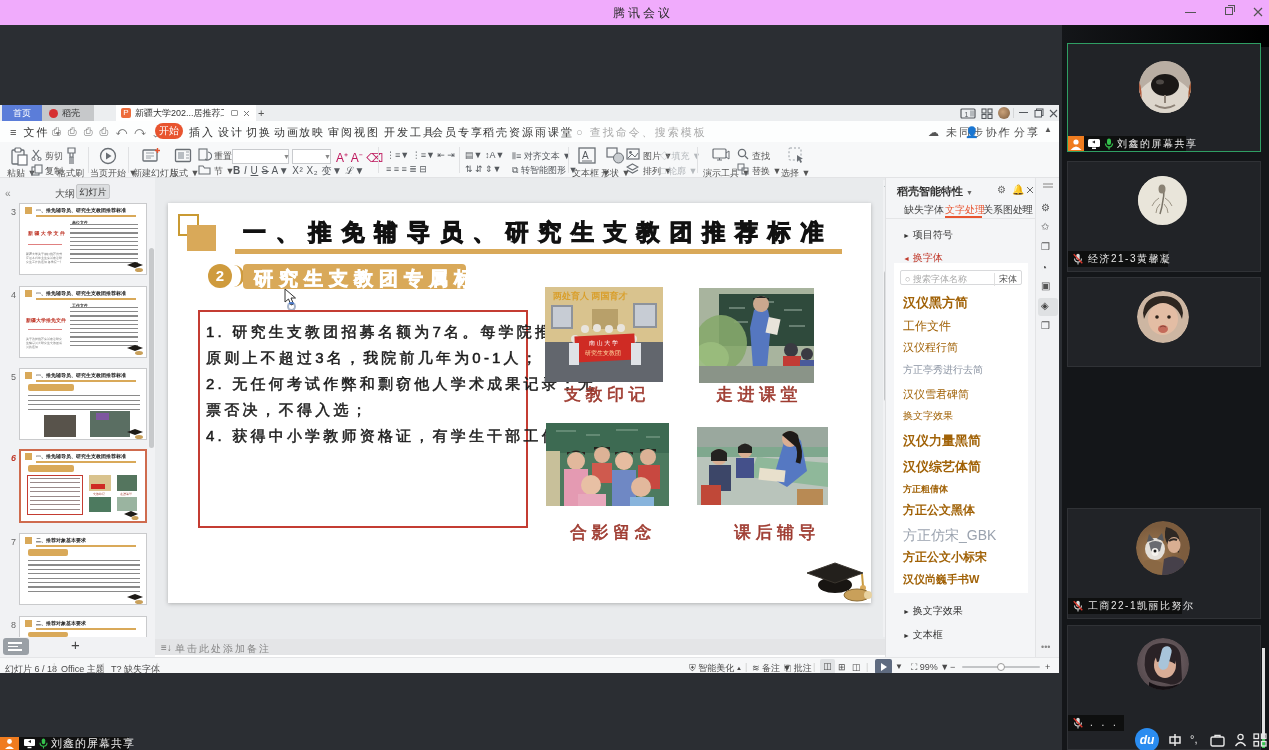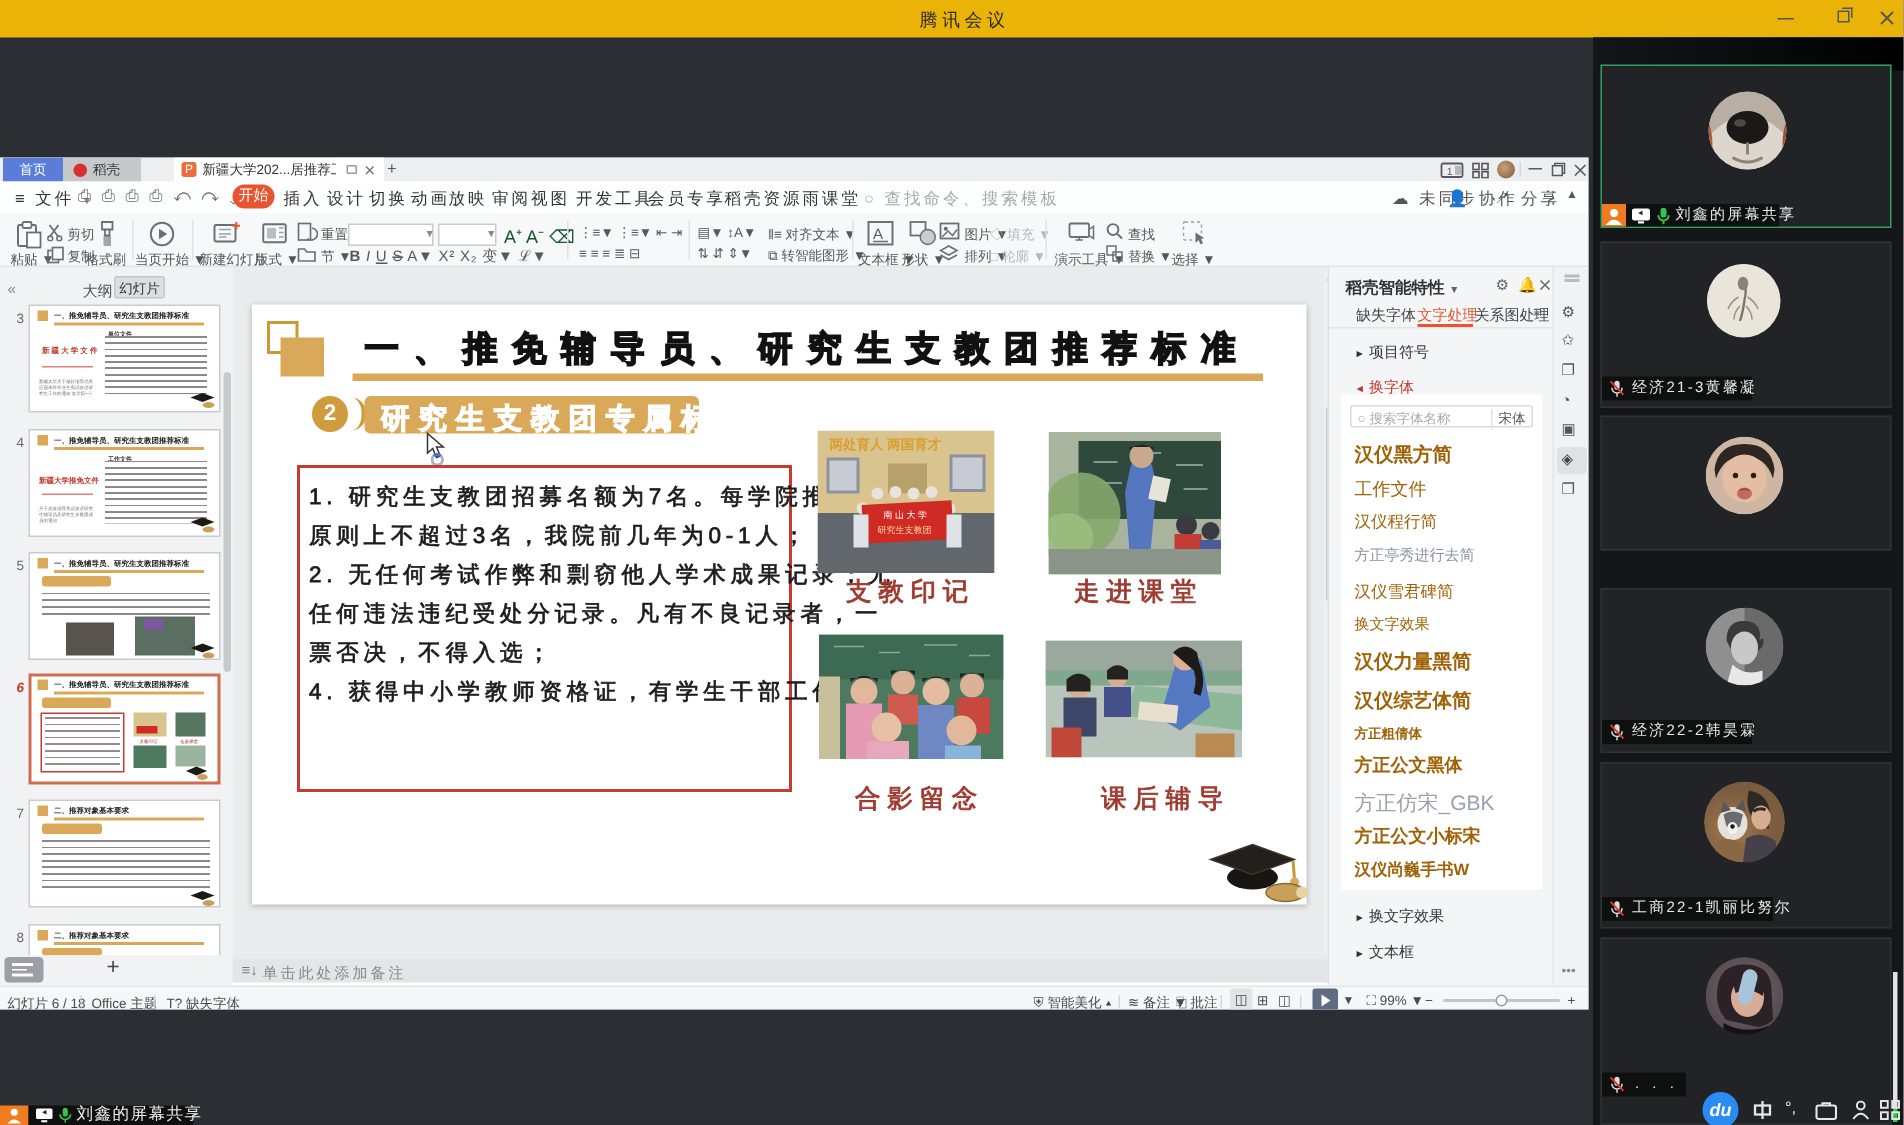--- a/index.html
+++ b/index.html
@@ -1,20 +1,20 @@
 <!DOCTYPE html>
 <html><head><meta charset="utf-8">
 <style>
 *{margin:0;padding:0;box-sizing:border-box}
 html,body{width:1269px;height:750px;overflow:hidden}
 body{position:relative;font-family:"Liberation Sans",sans-serif;background:#2b2e33;color:#333}
 .a{position:absolute}
 .tx{white-space:nowrap}
 
-#titlebar{left:0;top:0;width:1269px;height:25px;background:#eab308}
+#titlebar{left:0;top:0;width:1269px;height:25px;background:#f0abfc}
 #titlebar .t{left:613px;top:5px;font-size:12px;color:#2b2b2b}
 
 #wps{left:0;top:105px;width:1059px;height:568px;background:#fff;overflow:hidden}
 
 #tabbar{left:0;top:0;width:1059px;height:16px;background:#eceef0}
 .tab{top:0;height:16px;font-size:9px;line-height:16px;overflow:hidden}
 
 #menubar{left:0;top:16px;width:1059px;height:21px;background:#fdfefe}
 .mi{top:4px;font-size:11px;color:#333;letter-spacing:2px}
 
@@ -170,21 +170,21 @@
       </svg>
     <div class="a tl" style="left:214px;top:8px">重置</div>
     <svg class="a" style="left:198px;top:21px" width="13" height="12" viewBox="0 0 13 12">
         <path d="M1 3 h4 l1.5 2 h5.5 v6 h-11Z" fill="none" stroke="#6a6f75" stroke-width="1.1"></path>
       </svg>
     <div class="a tl" style="left:214px;top:23px">节 ▼</div>
     <div class="a" style="left:232px;top:7px;width:57px;height:15px;background:#fff;border:1px solid #c9cbce"></div>
     <div class="a" style="left:283px;top:11px;font-size:7px;color:#888">▼</div>
     <div class="a" style="left:292px;top:7px;width:39px;height:15px;background:#fff;border:1px solid #c9cbce"></div>
     <div class="a" style="left:324px;top:11px;font-size:7px;color:#888">▼</div>
-    <div class="a tl" style="left:336px;top:7px;font-size:12px;color:#14532d">A⁺ A⁻ ⌫</div>
+    <div class="a tl" style="left:336px;top:7px;font-size:12px;color:#be185d">A⁺ A⁻ ⌫</div>
     <div class="a tl" style="left:233px;top:21px;font-size:10px;color:#55595e;letter-spacing:0.5px"><b>B</b> <i>I</i> <u>U</u> <s>S</s> A▼ X² X₂ 变▼ ℒ▼</div>
     <div class="a sep" style="left:378px;top:5px"></div>
     <div class="a tl" style="left:386px;top:8px;font-size:9px;color:#55595e">⋮≡▼ ⋮≡▼ ⇤ ⇥</div>
     <div class="a tl" style="left:386px;top:22px;font-size:9px;color:#55595e">≡ ≡ ≡ ≣ ⊟</div>
     <div class="a sep" style="left:459px;top:5px"></div>
     <div class="a tl" style="left:465px;top:8px;font-size:9px;color:#55595e">▤▼ ↕A▼</div>
     <div class="a tl" style="left:465px;top:22px;font-size:9px;color:#55595e">⇅ ⇵ ⇕▼</div>
     <div class="a tl" style="left:512px;top:8px;font-size:9px;color:#55595e">⦀≡ 对齐文本 ▼</div>
     <div class="a tl" style="left:512px;top:22px;font-size:9px;color:#55595e">⧉ 转智能图形 ▼</div>
     <div class="a sep" style="left:568px;top:5px"></div>
@@ -363,21 +363,20 @@
     <svg class="a" style="left:115px;top:85px" width="18" height="20">
         <path d="M2 1 L2 14 L5.5 11 L8 17 L10.5 16 L8 10 L12.5 10 Z" fill="#fff" stroke="#333" stroke-width="1"></path>
       </svg>
     <div class="a" style="left:119px;top:99px;width:9px;height:9px;border-radius:50%;border:2px solid #a8b4c8;border-top-color:#4a78c8"></div>
 
     <div class="a" style="left:30px;top:107px;width:330px;height:218px;border:2px solid #c43c32;background:#fff"></div>
     <div class="a" id="redtext" style="left:38px;top:116px;width:330px;font-size:15px;color:#1c1c1c;line-height:26px;letter-spacing:3.2px;-webkit-text-stroke:0.5px #1c1c1c">
       <div class="tx">1. 研究生支教团招募名额为7名。每学院推荐人数</div>
       <div class="tx">原则上不超过3名，我院前几年为0-1人；</div>
       <div class="tx">2. 无任何考试作弊和剽窃他人学术成果记录；无</div>
-      <div class="tx">任何违法违纪受处分记录。凡有不良记录者，一</div>
       <div class="tx">票否决，不得入选；</div>
       <div class="tx">4. 获得中小学教师资格证，有学生干部工作经历</div>
     </div>
 
     <svg class="a" style="left:377px;top:84px" width="118" height="95" viewBox="0 0 118 95">
       <rect width="118" height="95" fill="#d9c38e"></rect>
       <rect y="55" width="118" height="40" fill="#62666d"></rect>
       <rect x="6" y="18" width="22" height="24" fill="#8e939b"></rect>
         <rect x="8" y="20" width="18" height="20" fill="#c7ccd4"></rect>
       <rect x="88" y="16" width="24" height="25" fill="#8e939b"></rect>
@@ -654,39 +653,20 @@
     <div class="a vlabel" style="left:0;top:88px;width:112px">
       <svg class="a" style="left:4px;top:2px" width="12" height="12" viewBox="0 0 13 14">
           <rect x="4.5" y="1" width="4" height="7" rx="2" fill="#ddd"></rect>
           <path d="M2.5 6.5 a4 4 0 0 0 8 0 M6.5 11 v2.5" stroke="#ddd" stroke-width="1.2" fill="none"></path>
           <path d="M1.5 1.5 L11.5 12" stroke="#e03a2f" stroke-width="1.5"></path>
         </svg>
       <span class="a tx" style="left:20px">工商管理20-7张姝琦</span>
     </div>
   </div>
 
-  <div class="a tile" style="top:367px;height:110px">
-    <div class="av a" style="left:69px;top:12px;width:52px;height:52px">
-      <svg width="52" height="52" viewBox="0 0 52 52">
-          <circle cx="26" cy="26" r="26" fill="#8f8f8f"></circle>
-          <rect x="26" y="0" width="26" height="52" fill="#6a6a6a"></rect>
-          <path d="M14 22 Q14 8 27 9 Q38 10 36 22 Q40 18 38 26 L34 30 Q33 16 24 17 Q17 18 17 28Z" fill="#3a3a3a"></path>
-          <ellipse cx="26" cy="27" rx="9" ry="11" fill="#c8c8c8"></ellipse>
-          <path d="M18 38 Q26 46 38 42 L38 52 L14 52Z" fill="#e8e8e8"></path>
-        </svg>
-    </div>
-    <div class="a vlabel" style="left:0;top:87px;width:100px">
-      <svg class="a" style="left:4px;top:2px" width="12" height="12" viewBox="0 0 13 14">
-          <rect x="4.5" y="1" width="4" height="7" rx="2" fill="#ddd"></rect>
-          <path d="M2.5 6.5 a4 4 0 0 0 8 0 M6.5 11 v2.5" stroke="#ddd" stroke-width="1.2" fill="none"></path>
-          <path d="M1.5 1.5 L11.5 12" stroke="#e03a2f" stroke-width="1.5"></path>
-        </svg>
-      <span class="a tx" style="left:20px">经济22-2韩昊霖</span>
-    </div>
-  </div>
 
   <div class="a tile" style="top:483px;height:111px">
     <div class="av a" style="left:68px;top:12px;width:54px;height:54px">
       <svg width="54" height="54" viewBox="0 0 54 54">
           <defs>
             <radialGradient id="t5bg" cx="35%" cy="60%">
               <stop offset="0" stop-color="#a07a50"></stop>
               <stop offset="1" stop-color="#7c5c3e"></stop>
             </radialGradient>
           </defs>

